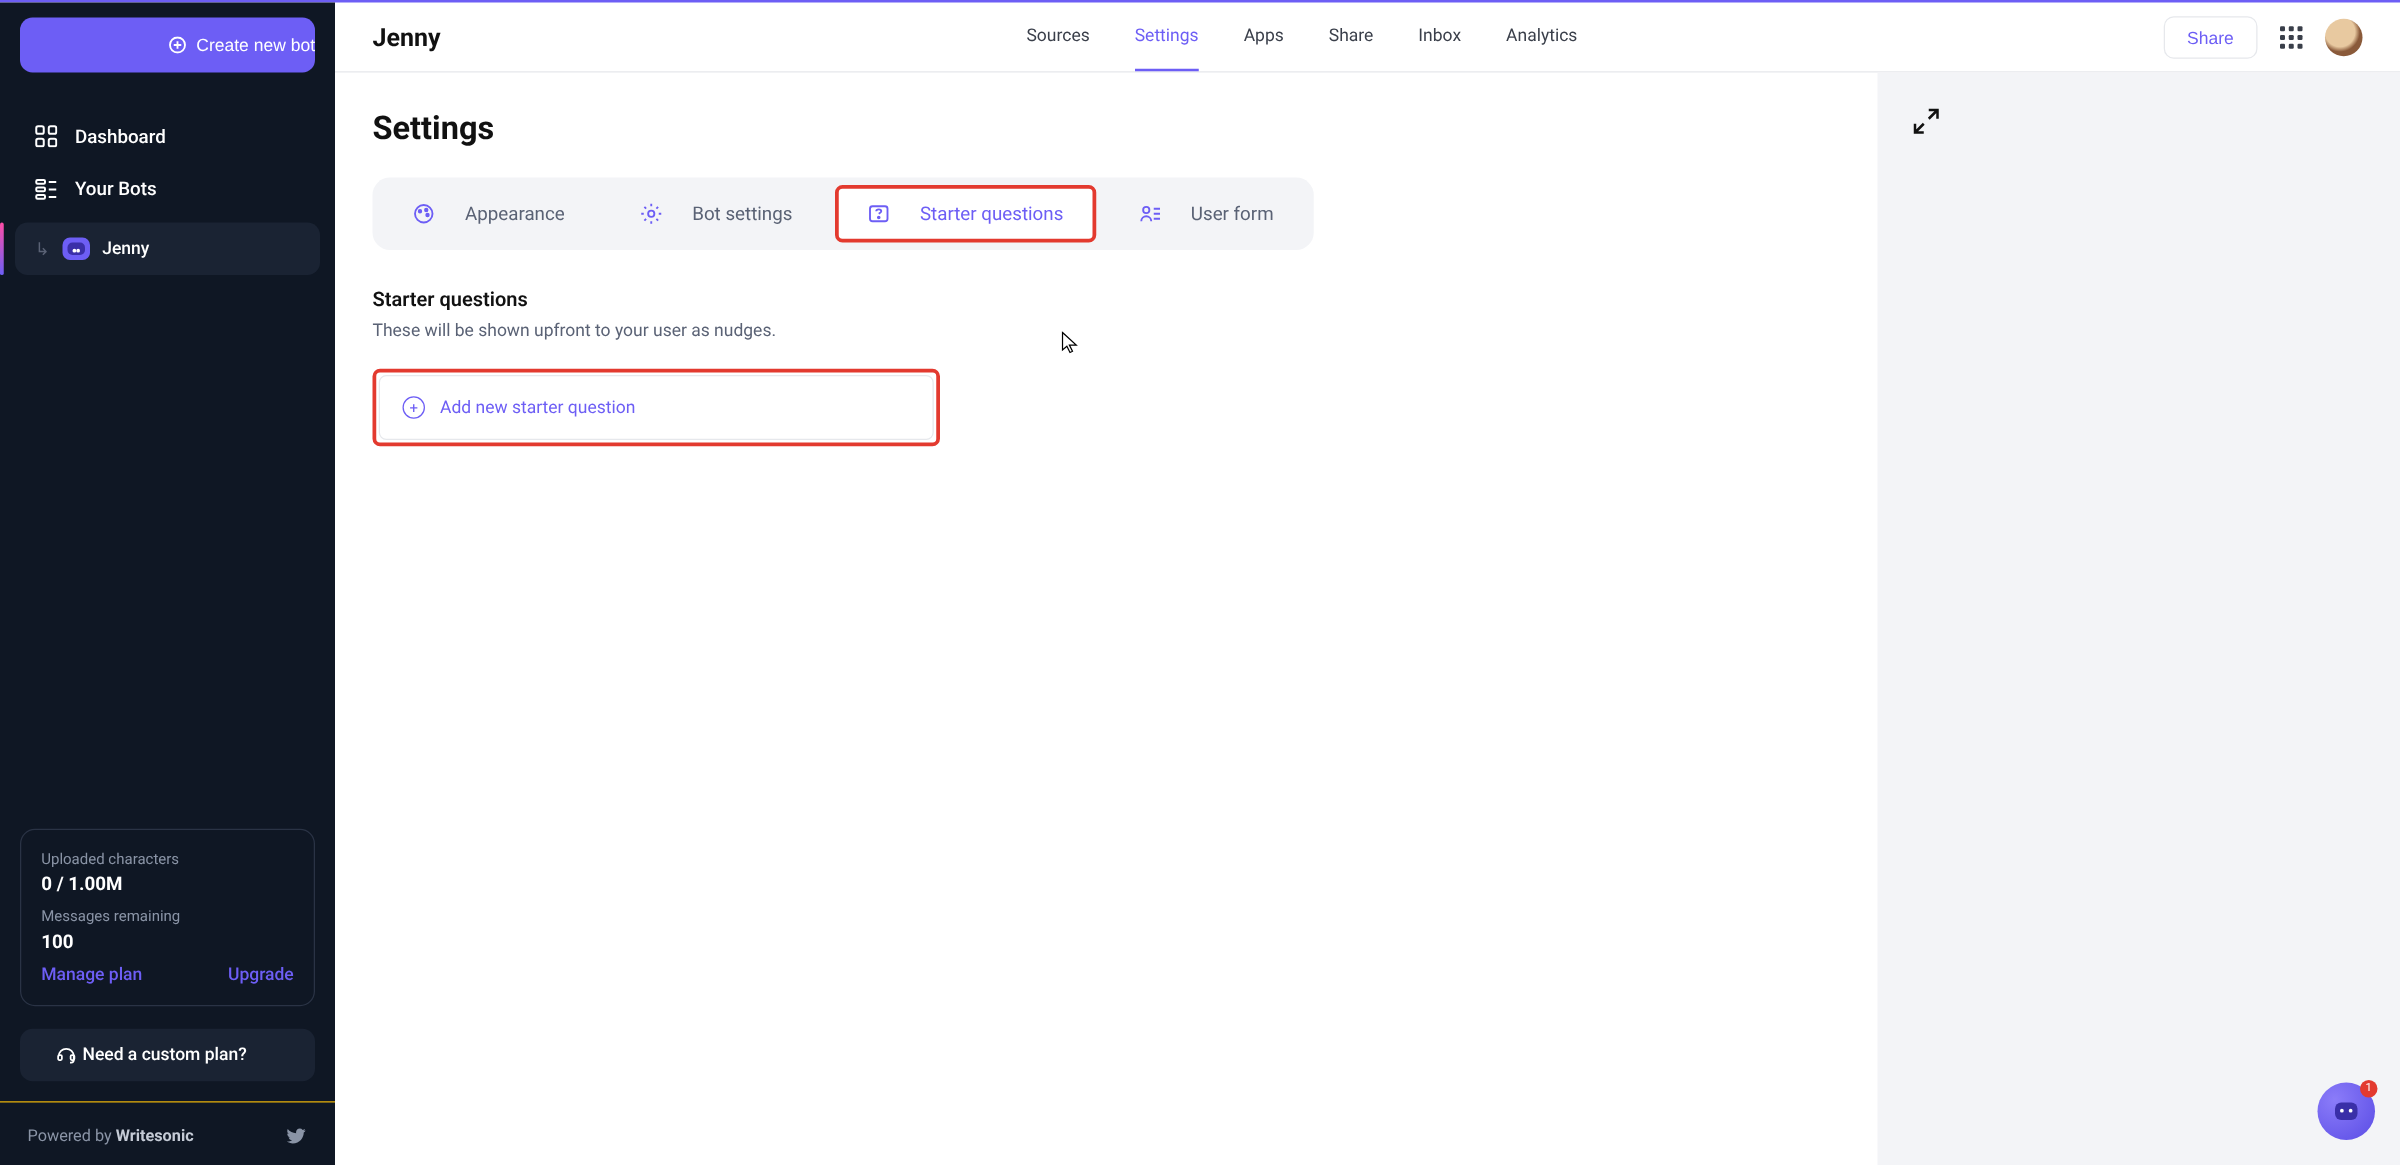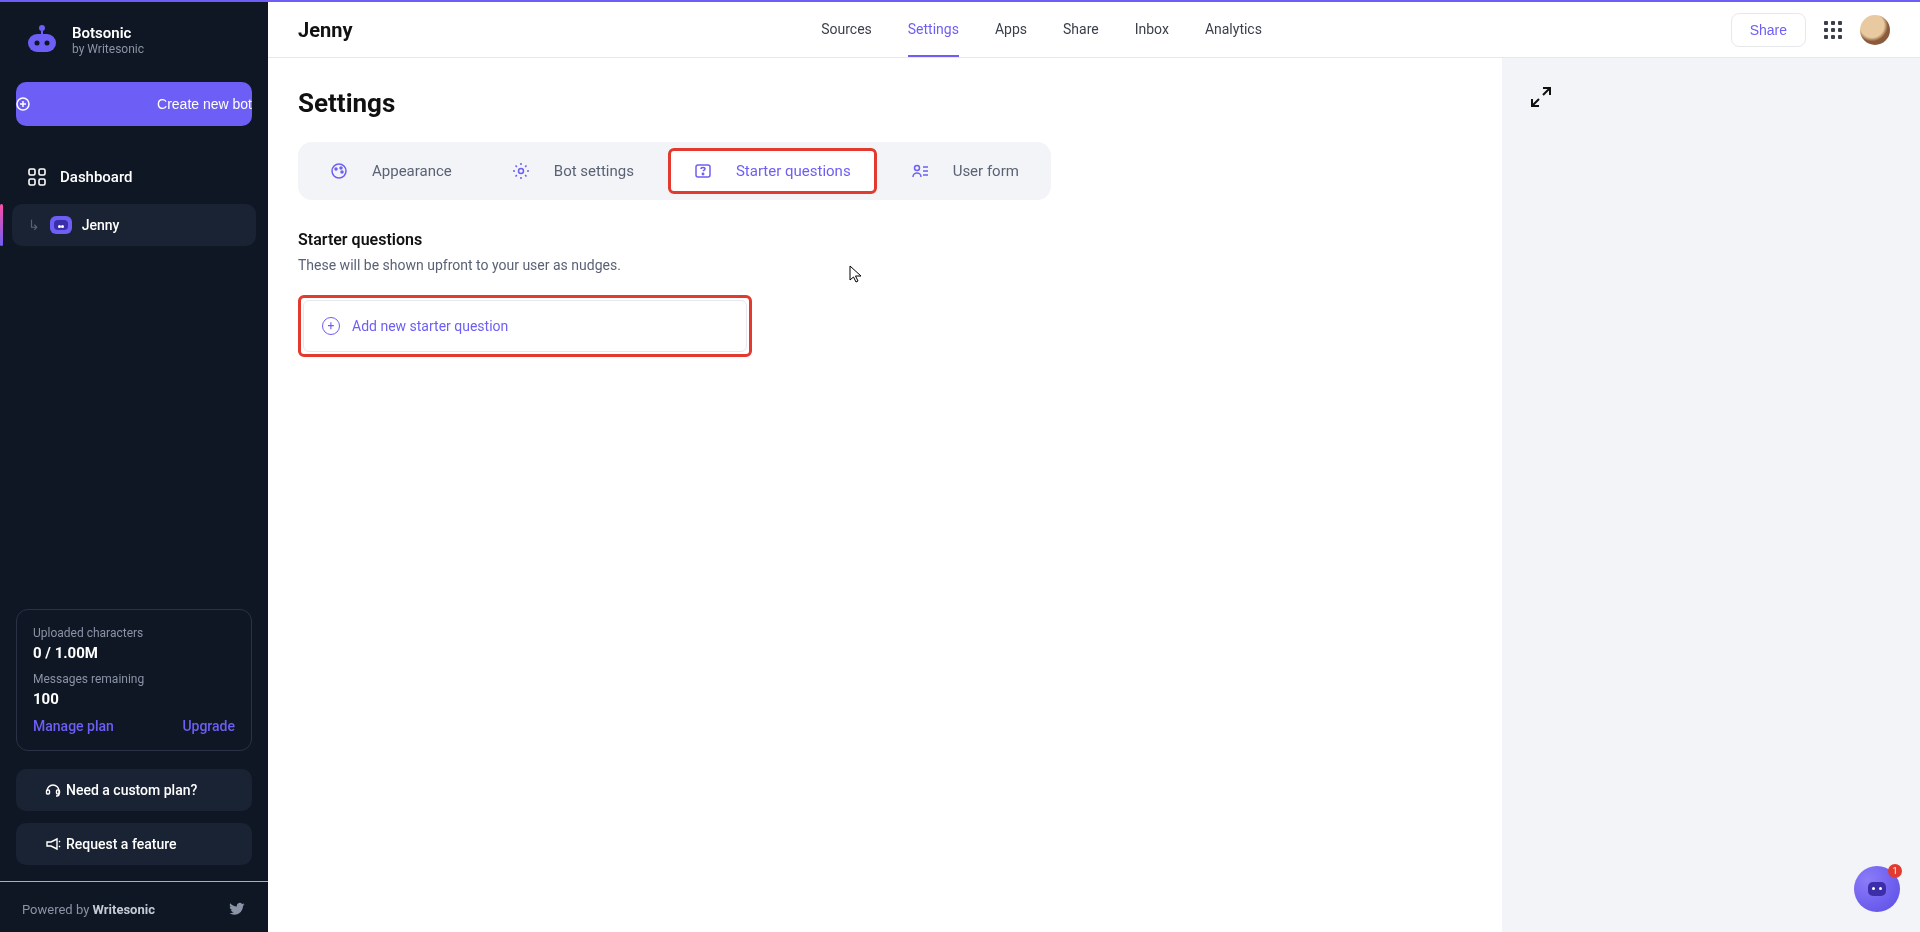--- a/index.html
+++ b/index.html
@@ -6,21 +6,21 @@
 body { font-family: -apple-system, BlinkMacSystemFont, 'Segoe UI', Roboto, sans-serif; background: #fff; overflow: hidden; }
 .app { display: flex; height: 932px; width: 1920px; border-top: 2px solid #6d5ef5; }
 
 
 .sidebar { width: 268px; background: #0f1724; color: #fff; display: flex; flex-direction: column; }
 .logo-area { display: flex; align-items: center; gap: 12px; padding: 20px 24px 12px; }
 .logo-icon { width: 36px; height: 36px; display: flex; align-items: center; justify-content: center; }
 .logo-text { display: flex; flex-direction: column; }
 .logo-title { font-size: 15px; font-weight: 600; }
 .logo-sub { font-size: 12px; color: #8a94a6; }
-.create-btn { margin: 12px 16px; background: #6d5ef5; border: none; border-radius: 10px; color: #fff; font-size: 14px; font-weight: 500; padding: 14px 0; display: flex; align-items: center; justify-content: space-between; gap: 8px; cursor: pointer; }
+.create-btn { margin: 12px 16px; background: #6d5ef5; border: none; border-radius: 10px; color: #fff; font-size: 14px; font-weight: 500; padding: 14px 0; display: flex; align-items: center; justify-content: flex-end; gap: 8px; cursor: pointer; }
 .nav { padding: 18px 0; }
 .nav-item { display: flex; align-items: center; gap: 14px; padding: 12px 28px; font-size: 15px; font-weight: 500; cursor: pointer; }
 .nav-icon { width: 18px; height: 18px; display: inline-flex; align-items: center; justify-content: center; }
 .bot-sub { margin: 6px 12px 0 12px; background: #1a2333; border-radius: 10px; padding: 12px 16px; display: flex; align-items: center; gap: 10px; position: relative; }
 .bot-sub::before { content: ''; position: absolute; left: -12px; top: 0; bottom: 0; width: 3px; background: linear-gradient(#ff4da6, #6d5ef5); border-radius: 2px; }
 .bot-arrow { color: #5a6275; font-size: 14px; }
 .bot-chip { width: 22px; height: 18px; background: #6d5ef5; border-radius: 6px; display: inline-flex; align-items: center; justify-content: center; }
 .bot-name { font-size: 14px; font-weight: 500; }
 
 .sidebar-spacer { flex: 1; }
@@ -75,35 +75,20 @@
 
 .cursor { position: absolute; left: 581px; top: 207px; font-size: 14px; color: #111; pointer-events: none; }
 
 svg { display: block; }
 </style>
 </head>
 <body>
 
 <div class="app">
   <aside class="sidebar">
-    <div class="logo-area">
-      <div class="logo-icon">
-        <svg width="36" height="36" viewBox="0 0 36 36">
-            <rect x="4" y="12" width="28" height="18" rx="9" fill="#6d5ef5"></rect>
-            <circle cx="13" cy="21" r="2.5" fill="#0f1724"></circle>
-            <circle cx="23" cy="21" r="2.5" fill="#0f1724"></circle>
-            <circle cx="18" cy="6" r="3" fill="#6d5ef5"></circle>
-            <line x1="18" y1="9" x2="18" y2="12" stroke="#6d5ef5" stroke-width="2"></line>
-          </svg>
-      </div>
-      <div class="logo-text">
-        <span class="logo-title">Botsonic</span>
-        <span class="logo-sub">by Writesonic</span>
-      </div>
-    </div>
     <button class="create-btn">
       <span>
         <svg width="14" height="14" viewBox="0 0 14 14">
             <circle cx="7" cy="7" r="6" fill="none" stroke="#fff" stroke-width="1.5"></circle>
             <line x1="7" y1="4" x2="7" y2="10" stroke="#fff" stroke-width="1.5"></line>
             <line x1="4" y1="7" x2="10" y2="7" stroke="#fff" stroke-width="1.5"></line>
           </svg>
       </span>
       <span>Create new bot</span>
     </button>
@@ -112,20 +97,33 @@
         <span class="nav-icon">
           <svg width="18" height="18" viewBox="0 0 18 18" fill="none" stroke="#fff" stroke-width="1.6">
               <rect x="1" y="1" width="6" height="6" rx="1.5"></rect>
               <rect x="11" y="1" width="6" height="6" rx="1.5"></rect>
               <rect x="1" y="11" width="6" height="6" rx="1.5"></rect>
               <rect x="11" y="11" width="6" height="6" rx="1.5"></rect>
             </svg>
         </span>
         <span>Dashboard</span>
       </div>
+      <div class="nav-item">
+        <span class="nav-icon">
+          <svg width="18" height="18" viewBox="0 0 18 18" fill="none" stroke="#fff" stroke-width="1.6">
+              <rect x="1" y="2" width="7" height="3" rx="1"></rect>
+              <rect x="1" y="8" width="7" height="3" rx="1"></rect>
+              <rect x="1" y="14" width="7" height="3" rx="1"></rect>
+              <line x1="11" y1="3.5" x2="17" y2="3.5"></line>
+              <line x1="11" y1="9.5" x2="17" y2="9.5"></line>
+              <line x1="11" y1="15.5" x2="17" y2="15.5"></line>
+            </svg>
+        </span>
+        <span>Your Bots</span>
+      </div>
       <div class="bot-sub">
         <span class="bot-arrow">↳</span>
         <span class="bot-chip">
           <span class="bot-face" style="width:14px;height:10px;border-radius:4px;"></span>
         </span>
         <span class="bot-name">Jenny</span>
       </div>
     </nav>
 
     <div class="sidebar-spacer"></div>
@@ -143,30 +141,20 @@
 
     <div class="side-footer-btn">
       <span class="nav-icon">
         <svg width="16" height="16" viewBox="0 0 16 16" fill="none" stroke="#fff" stroke-width="1.4">
             <path d="M2 9a6 6 0 0 1 12 0v3a2 2 0 0 1-2 2h-1"></path>
             <rect x="1.5" y="8" width="3" height="4" rx="1"></rect>
             <rect x="11.5" y="8" width="3" height="4" rx="1"></rect>
           </svg>
       </span>
       <span>Need a custom plan?</span>
-    </div>
-    <div class="side-footer-btn">
-      <span class="nav-icon">
-        <svg width="16" height="16" viewBox="0 0 16 16" fill="none" stroke="#fff" stroke-width="1.4">
-            <path d="M2 6h4l6-3v10l-6-3H2z"></path>
-            <line x1="14" y1="6" x2="15" y2="5"></line>
-            <line x1="14" y1="10" x2="15" y2="11"></line>
-          </svg>
-      </span>
-      <span>Request a feature</span>
     </div>
     <div class="powered">
       <span><span>Powered by </span><b>Writesonic</b></span>
       <span>
         <svg width="18" height="18" viewBox="0 0 24 24" fill="#8a94a6">
             <path d="M22 5.8c-.7.3-1.5.5-2.3.6.8-.5 1.5-1.3 1.8-2.2-.8.5-1.7.8-2.6 1C18 4.3 17 3.8 15.8 3.8c-2.2 0-4 1.8-4 4 0 .3 0 .6.1.9C8.3 8.5 5 6.9 2.9 4.3c-.3.6-.5 1.3-.5 2 0 1.4.7 2.6 1.8 3.3-.7 0-1.3-.2-1.8-.5v.1c0 2 1.4 3.6 3.2 4-.3.1-.7.1-1.1.1l-.7-.1c.5 1.6 2 2.8 3.8 2.8-1.4 1.1-3.1 1.7-5 1.7H2c1.8 1.2 4 1.9 6.3 1.9 7.5 0 11.7-6.3 11.7-11.7V8c.8-.6 1.5-1.3 2-2.2z"></path>
           </svg>
       </span>
     </div>
   </aside>

